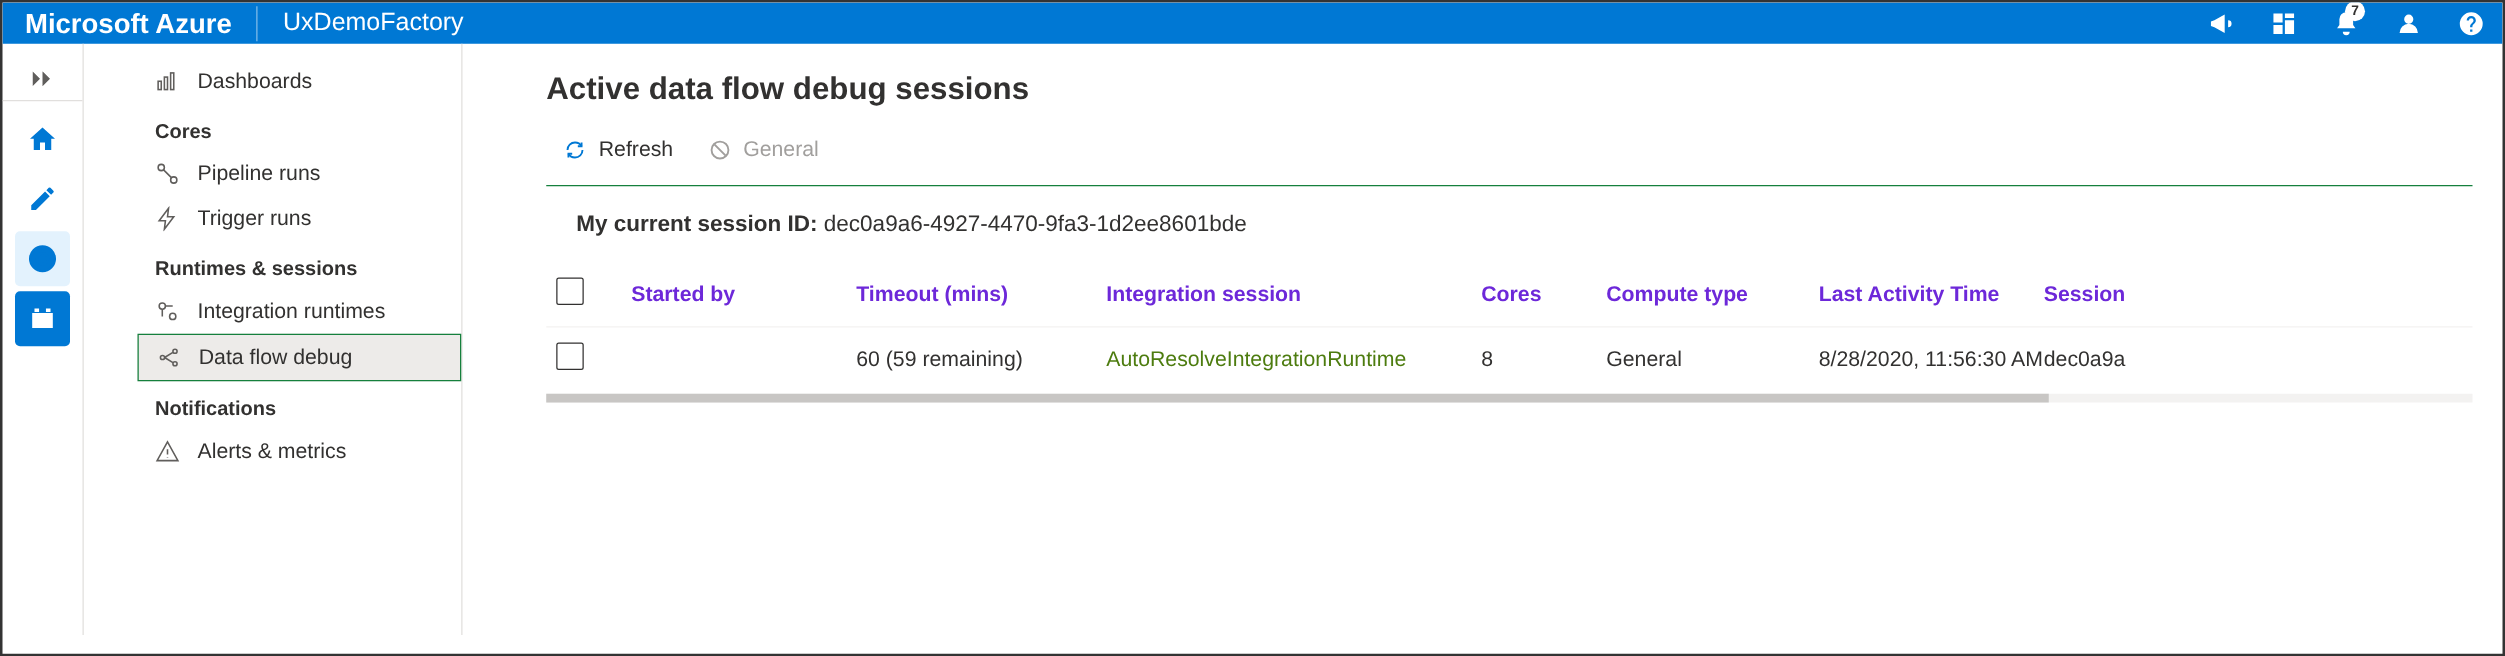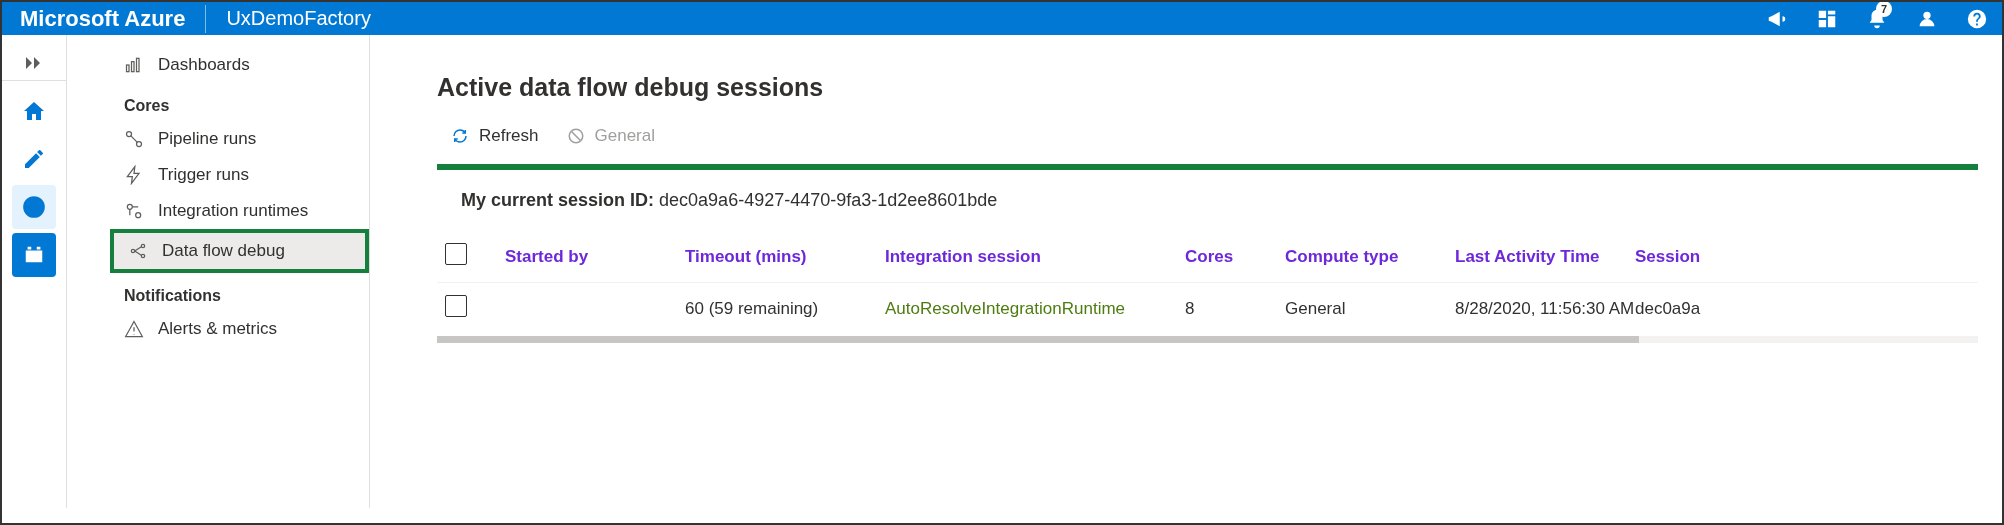--- a/index.html
+++ b/index.html
@@ -19,27 +19,27 @@
   .rail { width: 65px; border-right: 1px solid #e1dfdd; display:flex; flex-direction:column; align-items:center; padding-top:10px; gap:4px; }
   .rail .expand { width:100%; height:36px; display:flex; align-items:center; justify-content:center; cursor:pointer; border-bottom: 1px solid #e1dfdd; margin-bottom:4px; }
   .rail .rail-item { width:44px; height:44px; display:flex; align-items:center; justify-content:center; cursor:pointer; border-radius:4px; }
   .rail .rail-item.active { background:#e3f2fd; }
   .rail .rail-item.active svg { fill:#0078d4; stroke:#0078d4; }
   .rail .rail-item.filled { background:#0078d4; }
   .rail .rail-item.filled svg { fill:#fff; }
   
   .sidebar { width: 260px; border-right: 1px solid #e1dfdd; padding-top: 12px; }
   .sidebar-item { display:flex; align-items:center; gap:14px; padding: 8px 12px 8px 14px; cursor:pointer; font-size:17px; }
-  .sidebar-item.selected { background:#edebe9; border:4px solid #15803d; }
+  .sidebar-item.selected { background:#edebe9; border:1px solid #15803d; }
   .sidebar-section { font-weight:600; font-size:16px; padding: 14px 14px 6px 14px; }
   .sidebar-item svg { width:20px; height:20px; flex-shrink:0; }
   
-  .main { flex:1; padding: 22px 24px 0 24px; overflow:hidden;margin-top:16px; }
+  .main { flex:1; padding: 22px 24px 0 24px; overflow:hidden; }
   .page-title { font-size:25px; font-weight:600; margin-bottom: 20px; }
-  .toolbar { display:flex; align-items:center; gap:28px; padding: 4px 0 18px 14px; border-bottom:6px solid #15803d; }
+  .toolbar { display:flex; align-items:center; gap:28px; padding: 4px 0 18px 14px; border-bottom:1px solid #15803d; }
   .tool-btn { display:flex; align-items:center; gap:10px; cursor:pointer; font-size:17px; }
   .tool-btn.disabled { color:#a19f9d; cursor:default; }
   .tool-btn svg { width:18px; height:18px; }
   
   .session-row { padding: 20px 0 20px 24px; font-size:18px; }
   .session-row .label { font-weight:600; }
   
   .table { width:100%; }
   .table-header, .table-row { display:grid; grid-template-columns: 60px 180px 200px 300px 100px 170px 180px 120px; align-items:center; padding: 12px 0 12px 8px; font-size:17px; }
   .table-header { font-weight: 700; color:#6d28d9; }
@@ -133,20 +133,21 @@
           <path d="M8 8l8 8"></path>
         </svg>
       <span>Pipeline runs</span>
     </div>
     <div class="sidebar-item">
       <svg viewBox="0 0 24 24" fill="none" stroke="#605e5c" stroke-width="1.5">
           <path d="M13 2L4 14h6l-1 8 9-12h-6l1-8z"></path>
         </svg>
       <span>Trigger runs</span>
     </div>
+    <div class="sidebar-section">Runtimes &amp; sessions</div>
     <div class="sidebar-item">
       <svg viewBox="0 0 24 24" fill="none" stroke="#605e5c" stroke-width="1.5">
           <circle cx="7" cy="7" r="3"></circle>
           <circle cx="17" cy="17" r="3"></circle>
           <path d="M10 7h7M7 10v7"></path>
         </svg>
       <span>Integration runtimes</span>
     </div>
     <div class="sidebar-item selected">
       <svg viewBox="0 0 24 24" fill="none" stroke="#605e5c" stroke-width="1.5">

